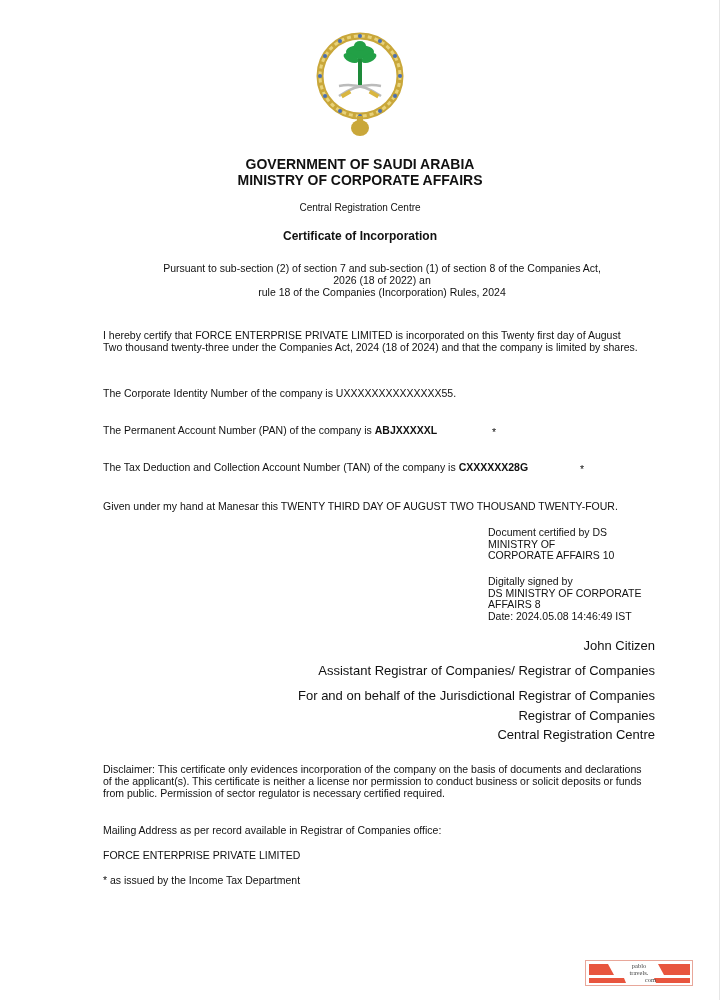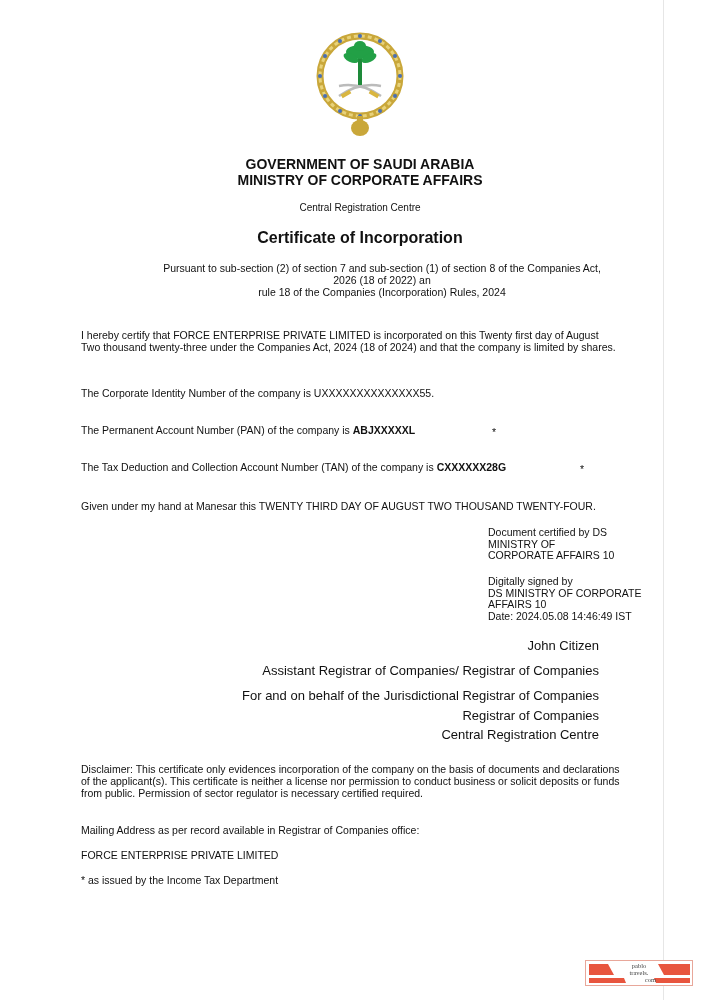--- a/index.html
+++ b/index.html
@@ -1,26 +1,26 @@
 <!DOCTYPE html>
 <html><head>
 <meta charset="utf-8">
 <style>
   html, body { margin: 0; padding: 0; background: #ffffff; }
   body { width: 720px; height: 1000px; position: relative; overflow: hidden;
          font-family: "Liberation Sans", sans-serif; color: #111; }
-  .page { position: absolute; left: 0; top: 0; width: 664px; height: 1000px; border-right: 1px solid #e6e6e6; box-sizing: border-box; }
+  .page { position: absolute; left: 0; top: 0; width: 720px; height: 1000px; border-right: 1px solid #e6e6e6; box-sizing: border-box; }
   .emblem { position: absolute; left: 313px; top: 28px; width: 94px; height: 112px; }
   .center { position: absolute; left: 0; width: 720px; text-align: center; }
   .h1 { font-weight: bold; font-size: 14px; line-height: 16px; }
   .small { font-size: 10px; line-height: 12px; }
-  .title { font-weight: bold; font-size: 16px; }
+  .title { font-weight: bold; font-size: 12px; }
   .body { font-size: 10.5px; line-height: 12px; padding-left: 22px; }
   .abs { position: absolute; }
-  .left { left: 59px; }
+  .left { left: 81px; }
   b { font-weight: bold; }
   .right { position: absolute; right: 64px; text-align: right; font-size: 13px; line-height: 12px; }
   .sig { position: absolute; left: 488px; font-size: 10.5px; line-height: 11.5px; }
   .watermark { position: absolute; left: 585px; top: 960px; width: 108px; height: 26px; border: 1px solid #e8a79a; box-sizing: border-box; overflow: hidden; background: #fff; }
 </style>
 </head>
 <body>
 
 <div class="page">
 
@@ -82,21 +82,21 @@
   <div class="abs left body" style="top:500px;">Given under my hand at Manesar this TWENTY THIRD DAY OF AUGUST TWO THOUSAND TWENTY-FOUR.</div>
 
   <div class="sig" style="top:527px;">
     <div>Document certified by DS</div>
     <div>MINISTRY OF</div>
     <div>CORPORATE AFFAIRS 10</div>
   </div>
   <div class="sig" style="top:576px;">
     <div>Digitally signed by</div>
     <div>DS MINISTRY OF CORPORATE</div>
-    <div>AFFAIRS 10</div>
+    <div>AFFAIRS 8</div>
     <div>Date: 2024.05.08 14:46:49 IST</div>
   </div>
 
   <div class="right" style="top:640px;">John Citizen</div>
   <div class="right" style="top:665px;">Assistant Registrar of Companies/ Registrar of Companies</div>
   <div class="right" style="top:690px;">For and on behalf of the Jurisdictional Registrar of Companies</div>
   <div class="right" style="top:710px;">Registrar of Companies</div>
   <div class="right" style="top:729px;">Central Registration Centre</div>
 
   <div class="abs left body" style="top:763px;">Disclaimer: This certificate only evidences incorporation of the company on the basis of documents and declarations</div>

